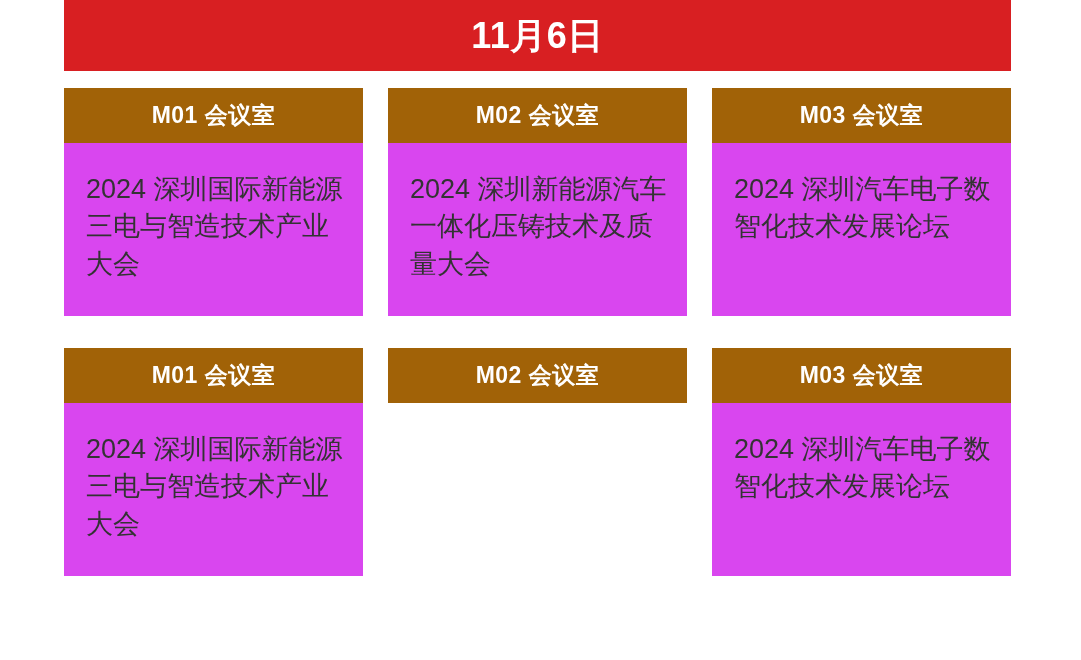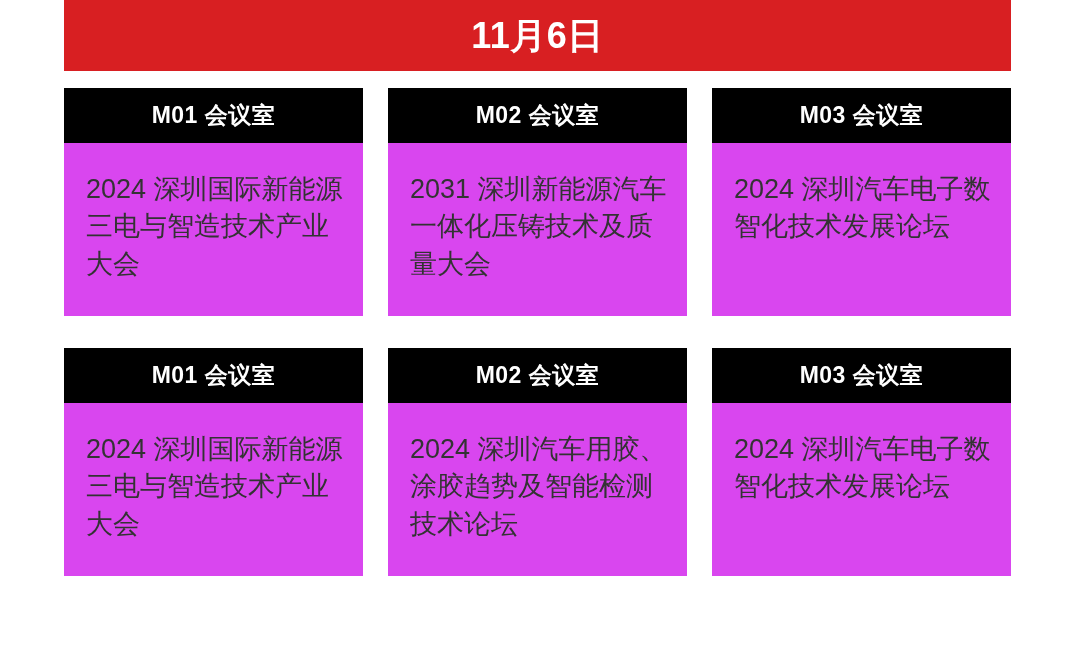--- a/index.html
+++ b/index.html
@@ -46,21 +46,21 @@
     width: 947px;
   }
 
   .room-col {
     width: 305px;
   }
   .room-col + .room-col { margin-left: 25px; }
 
   .room-header {
     height: 55px;
-    background: #000000;
+    background: #a16207;
     color: #ffffff;
     display: flex;
     align-items: center;
     justify-content: center;
     font-size: 23px;
     font-weight: bold;
     letter-spacing: 0.5px;
     line-height: 1;
   }
 
@@ -103,21 +103,21 @@
         <div class="room-body">
           <div class="session-title">2024 深圳国际新能源三电与智造技术产业大会</div>
         </div>
       </div>
 
       <div class="room-col">
         <div class="room-header">
           <span>M02 会议室</span>
         </div>
         <div class="room-body">
-          <div class="session-title">2031 深圳新能源汽车一体化压铸技术及质量大会</div>
+          <div class="session-title">2024 深圳新能源汽车一体化压铸技术及质量大会</div>
         </div>
       </div>
 
       <div class="room-col">
         <div class="room-header">
           <span>M03 会议室</span>
         </div>
         <div class="room-body">
           <div class="session-title">2024 深圳汽车电子数智化技术发展论坛</div>
         </div>
@@ -141,23 +141,20 @@
         </div>
         <div class="room-body">
           <div class="session-title">2024 深圳国际新能源三电与智造技术产业大会</div>
         </div>
       </div>
 
       <div class="room-col">
         <div class="room-header">
           <span>M02 会议室</span>
         </div>
-        <div class="room-body">
-          <div class="session-title">2024 深圳汽车用胶、涂胶趋势及智能检测技术论坛</div>
-        </div>
       </div>
 
       <div class="room-col">
         <div class="room-header">
           <span>M03 会议室</span>
         </div>
         <div class="room-body">
           <div class="session-title">2024 深圳汽车电子数智化技术发展论坛</div>
         </div>
       </div>

